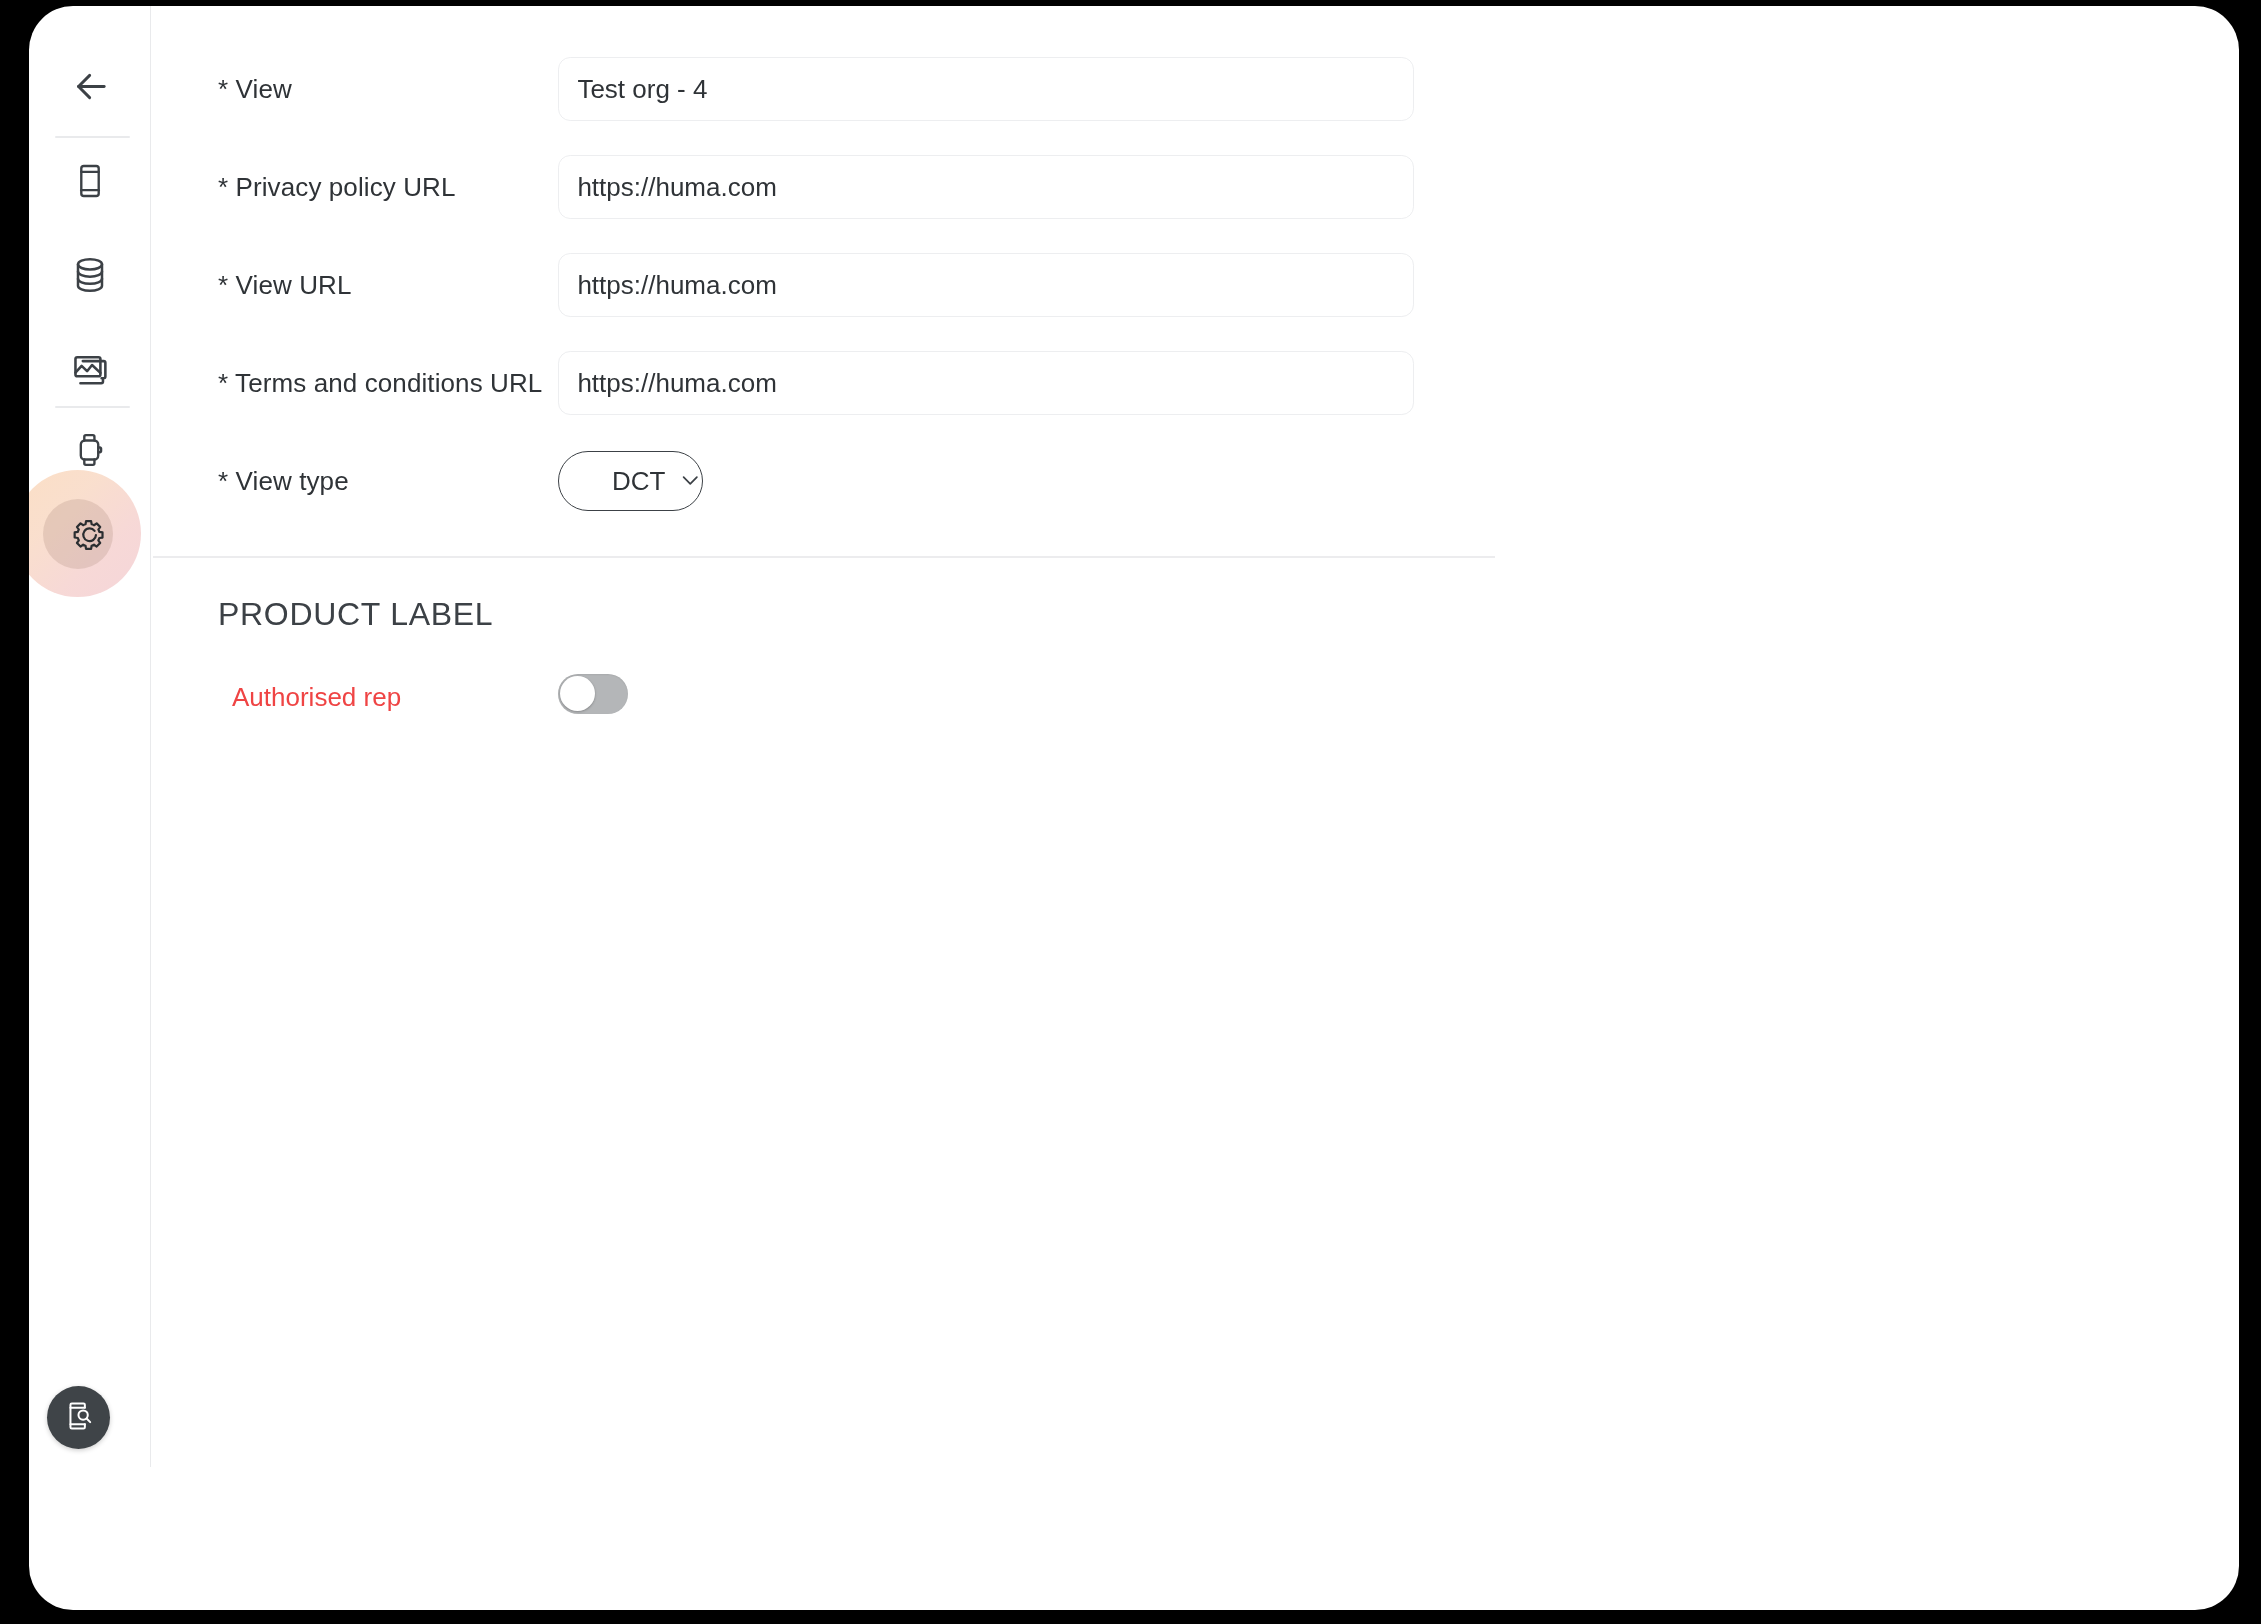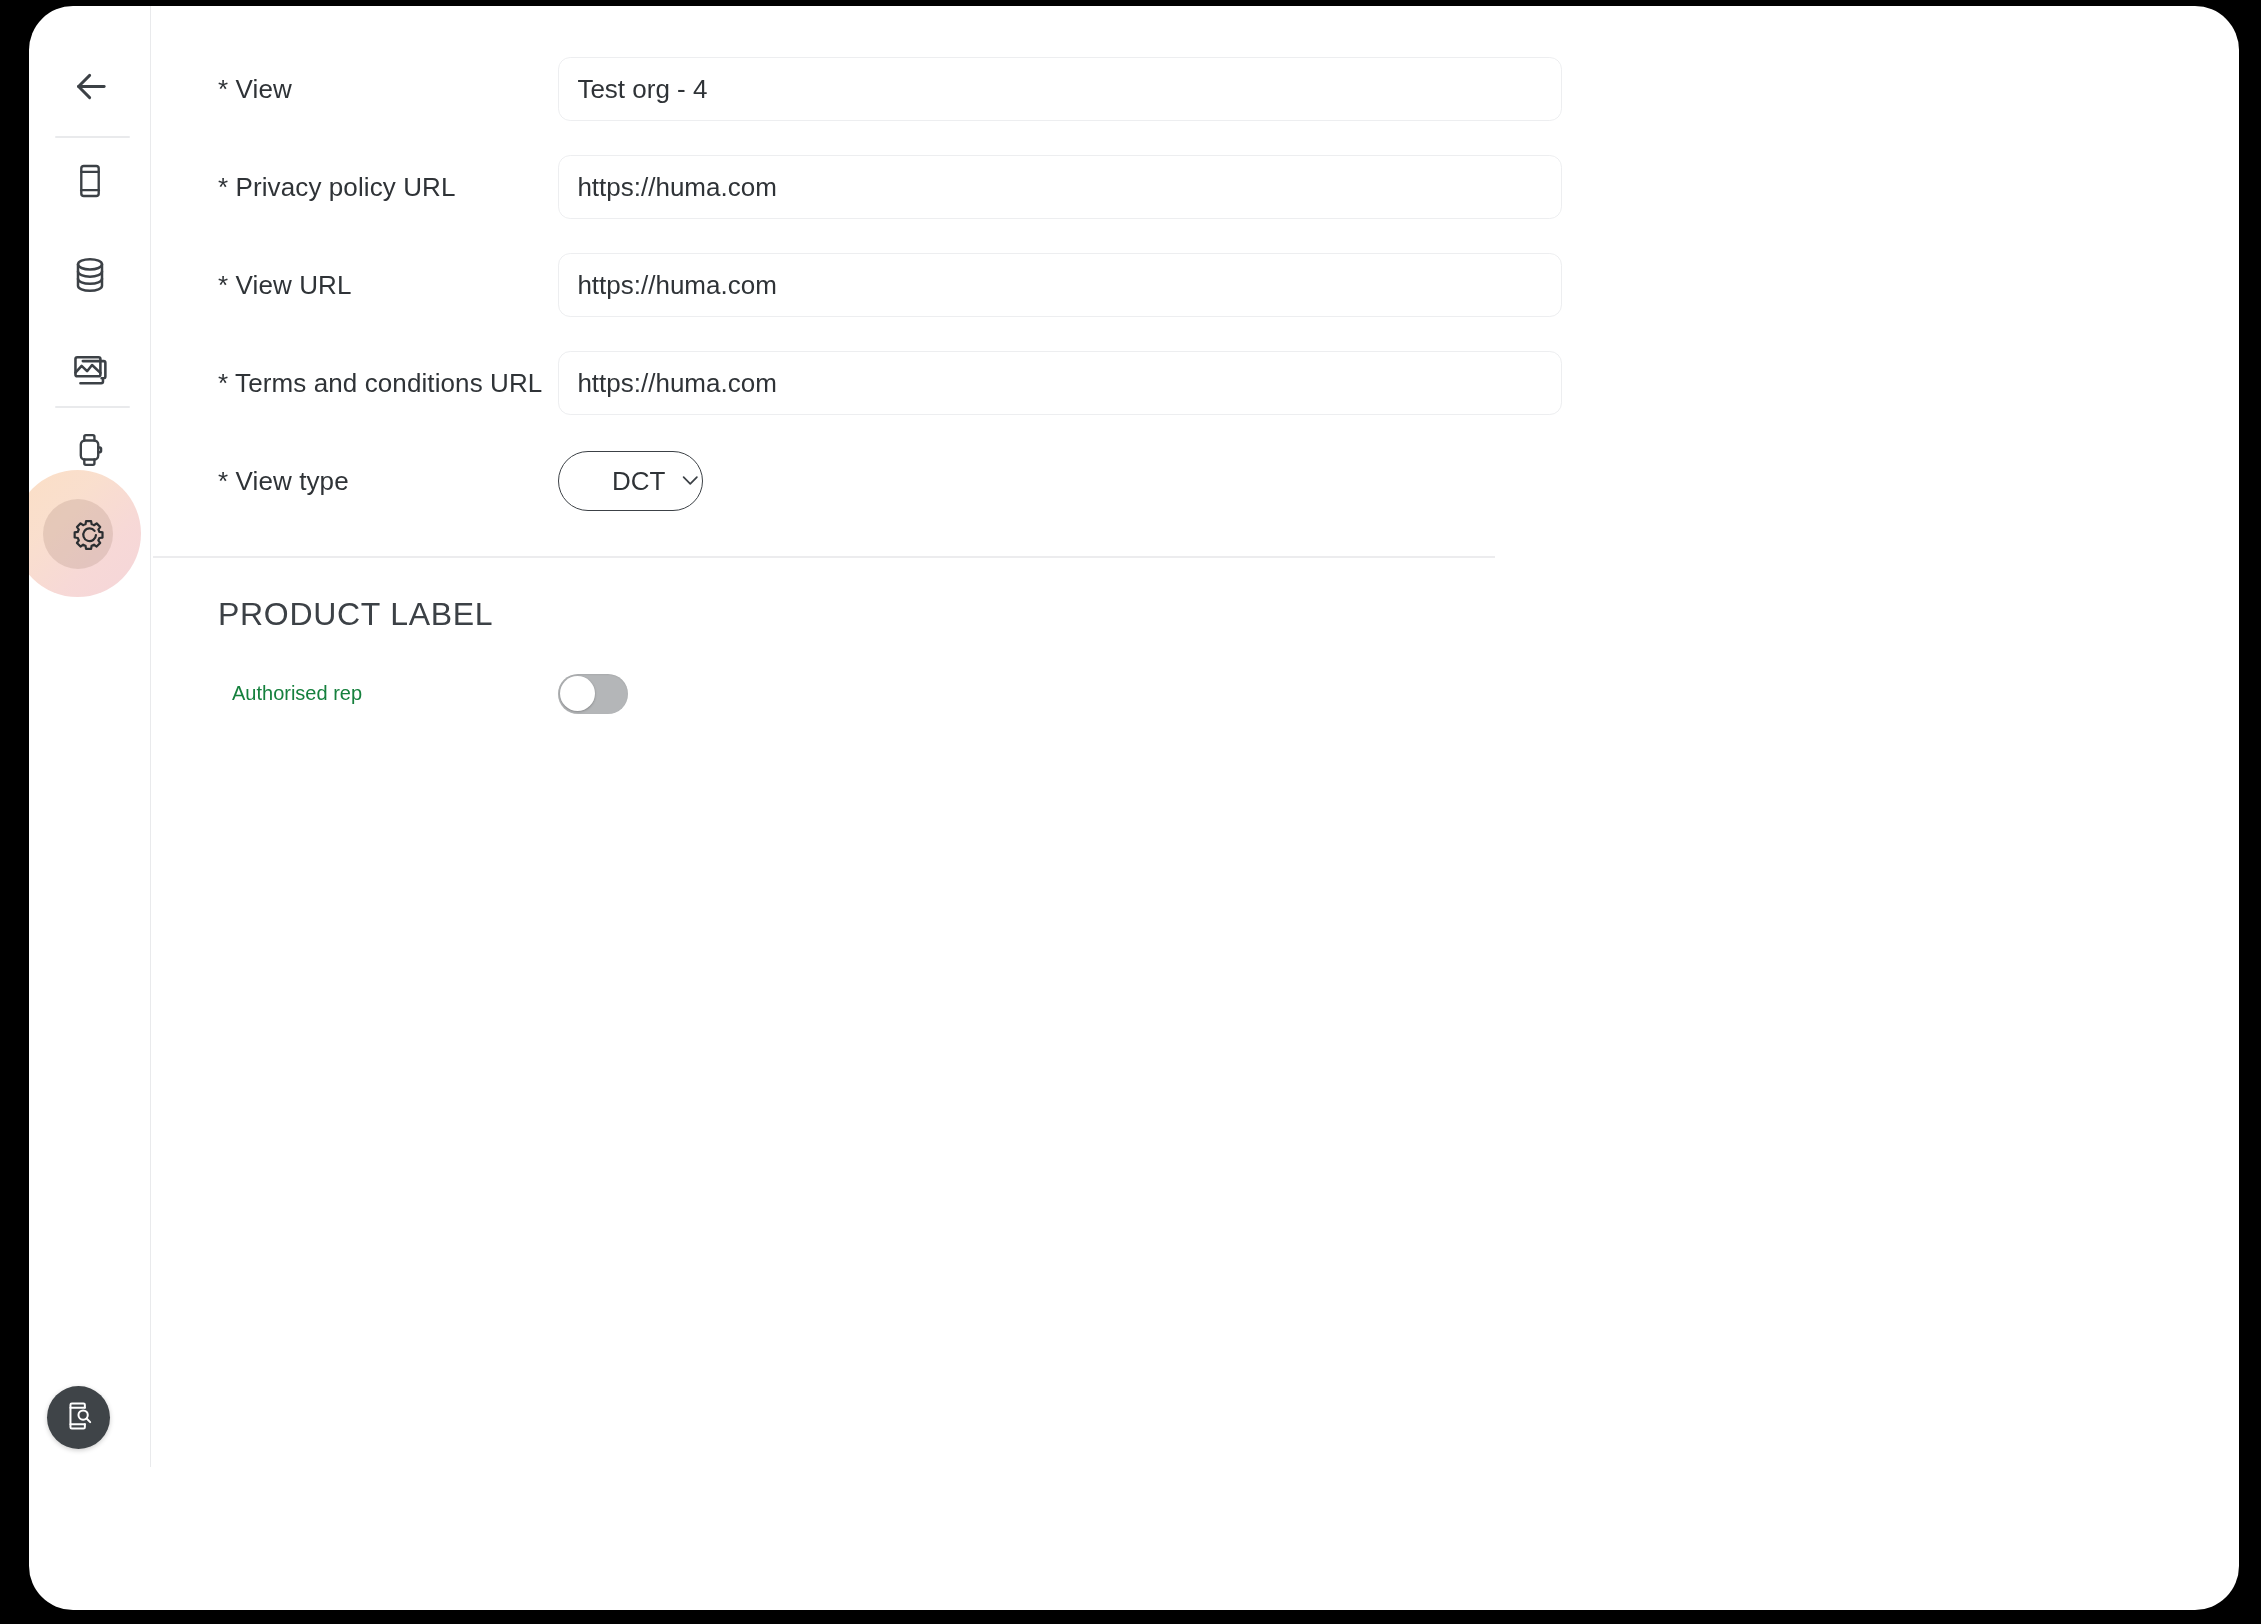--- a/index.html
+++ b/index.html
@@ -123,21 +123,21 @@
     position: absolute;
     left: 65px;
     font-size: 26px;
     color: #2f3337;
     letter-spacing: 0.1px;
     white-space: nowrap;
   }
   .text-input {
     position: absolute;
     left: 405px;
-    width: 1004px;
+    width: 856px;
     height: 64px;
     border: 1.5px solid #edeef0;
     border-radius: 12.2px;
     background: #ffffff;
     font-family: "Liberation Sans", sans-serif;
     font-size: 26px;
     color: #2f3337;
     padding: 0 18.4px;
     outline: none;
   }
@@ -180,22 +180,22 @@
     font-size: 32px;
     letter-spacing: 0.7px;
     color: #3c4146;
   }
 
   
   #toggle-row-label {
     position: absolute;
     left: 79px;
     top: 676px;
-    font-size: 20px;
-    color: #15803d;
+    font-size: 26px;
+    color: #ef4444;
   }
   #authorised-rep-toggle {
     position: absolute;
     left: 405px;
     top: 668px;
     width: 70px;
     height: 40px;
     border-radius: 20px;
     background: #b4b6b8;
     cursor: pointer;

